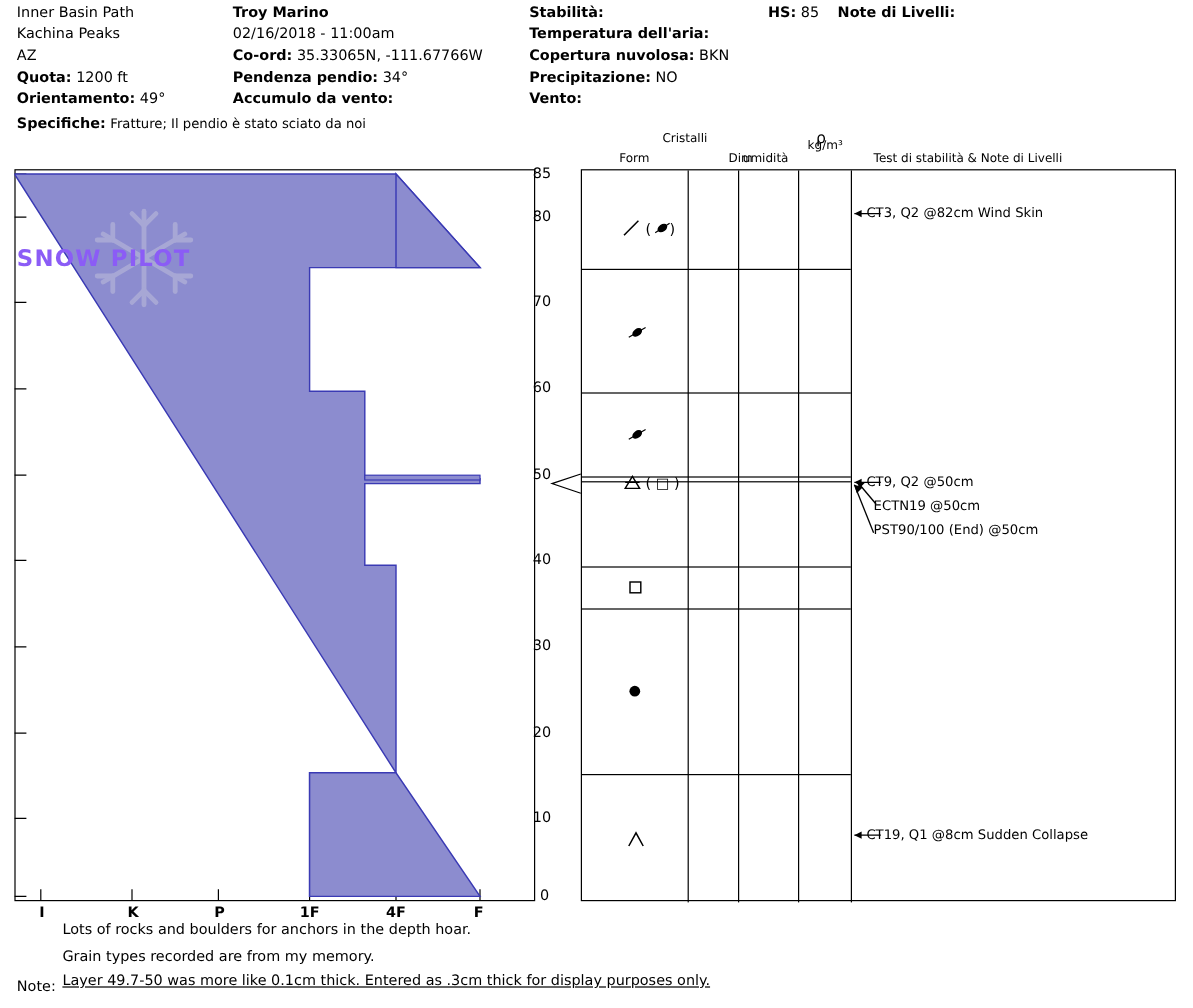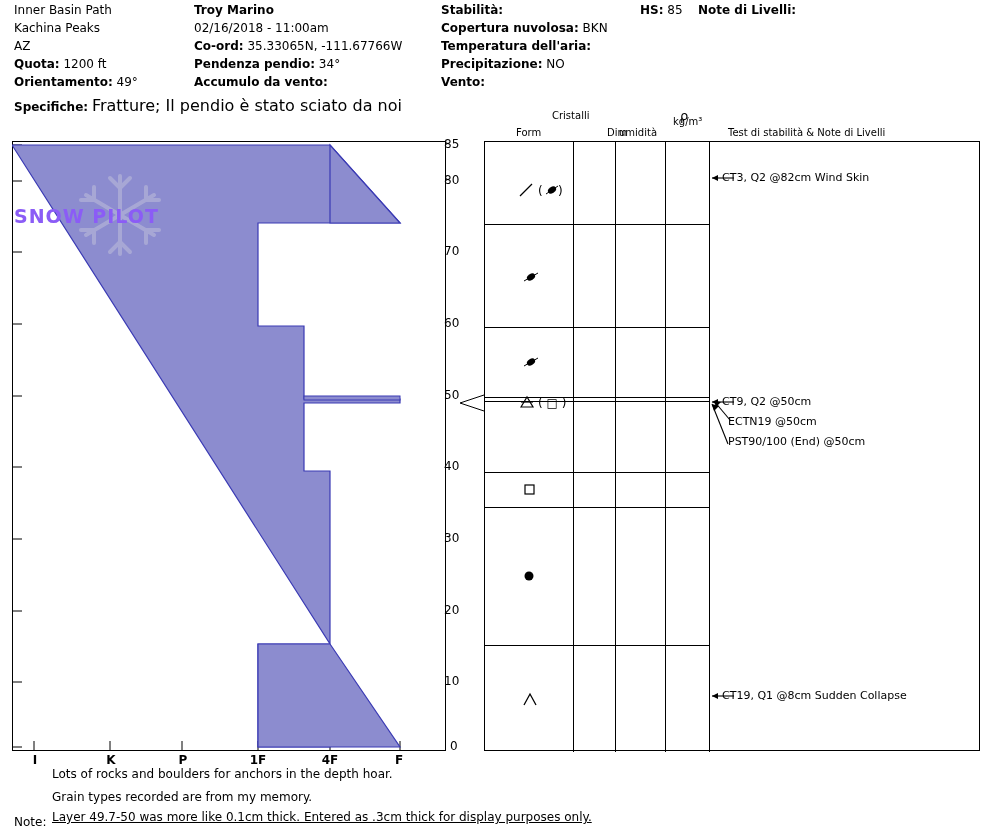--- a/index.html
+++ b/index.html
@@ -15,21 +15,21 @@
   .abs{position:absolute;}
   .hdr-label{font-weight:bold;}
   .hdr-line{white-space:nowrap;}
   #header{position:absolute;left:0;top:0;width:786px;height:118px;}
   .col1{position:absolute;left:14px;top:3px;width:180px;}
   .col2{position:absolute;left:194px;top:3px;width:248px;}
   .col3{position:absolute;left:441px;top:3px;width:250px;}
   .col4{position:absolute;left:640px;top:3px;width:70px;}
   .col5{position:absolute;left:698px;top:3px;width:290px;}
   .hdr-line{margin-bottom:3px;line-height:15px;}
-  .small{font-size:16px;}
+  .small{font-size:11px;}
   .tiny{font-size:10px;}
 
   
   #plot-frame{position:absolute;left:12px;top:141px;width:434px;height:610px;border:1px solid #000;box-sizing:border-box;background:#fff;}
   #density-poly{position:absolute;left:12px;top:141px;width:434px;height:610px;}
   #depth-axis{position:absolute;left:446px;top:141px;width:26px;height:610px;}
 
   
   #grid-frame{position:absolute;left:484px;top:141px;width:496px;height:610px;border:1px solid #000;box-sizing:border-box;}
 
@@ -82,25 +82,25 @@
       <span class="hdr-label">Accumulo da vento:</span>
       <span></span>
     </div>
   </div>
 
   <div class="col3">
     <div class="hdr-line">
       <span class="hdr-label">Stabilità:</span>
     </div>
     <div class="hdr-line">
+      <span class="hdr-label">Temperatura dell'aria:</span>
+    </div>
+    <div class="hdr-line">
       <span class="hdr-label">Copertura nuvolosa:</span>
       <span>BKN</span>
-    </div>
-    <div class="hdr-line">
-      <span class="hdr-label">Temperatura dell'aria:</span>
     </div>
     <div class="hdr-line">
       <span class="hdr-label">Precipitazione:</span>
       <span>NO</span>
     </div>
     <div class="hdr-line">
       <span class="hdr-label">Vento:</span>
     </div>
   </div>
 

